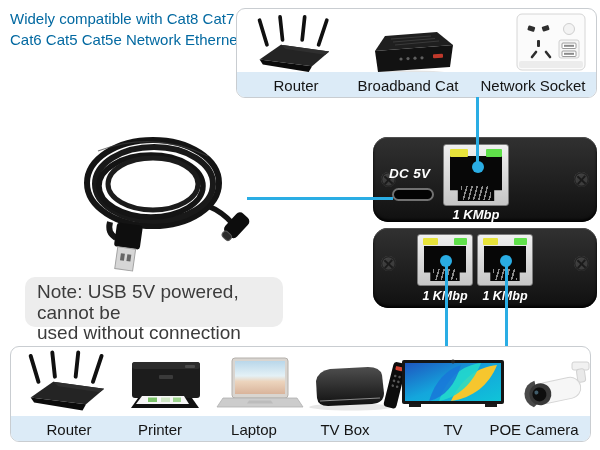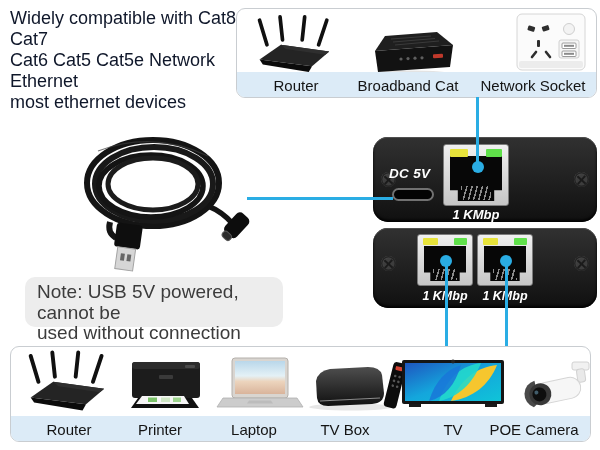--- a/index.html
+++ b/index.html
@@ -2,21 +2,21 @@
 <html style="--accent: #2aade4; --strip: #dcebf7; --led-y: #e7e33b; --led-g: #5fe04a;"><head>
 <meta charset="utf-8">
 <style>
   html,body{margin:0;padding:0;background:#fff;}
   .stage{
     position:relative;width:600px;height:450px;background:#fff;overflow:hidden;
     font-family:"Liberation Sans",sans-serif;
   }
   
   .intro{position:absolute;left:10px;top:8px;width:240px;
-    font-size:18px;line-height:21px;color:#0f172a;}
+    font-size:15px;line-height:21px;color:#0369a1;}
   
   .panel{position:absolute;background:#fff;border:1px solid #c9cdd1;border-radius:9px;box-sizing:border-box;}
   .panel-top{left:236px;top:8px;width:361px;height:90px;}
   .panel-bottom{left:10px;top:346px;width:581px;height:96px;}
   .strip{position:absolute;left:0;right:0;bottom:0;height:25px;
     background:var(--strip,#dcebf7);border-radius:0 0 8px 8px;}
   .strip-label{position:absolute;top:50%;transform:translate(-50%,-50%);
     font-size:15px;color:#141414;white-space:nowrap;}
   .p-icon{position:absolute;}
   
@@ -65,21 +65,20 @@
   .cable{position:absolute;left:58px;top:126px;z-index:1;}
 </style>
 </head>
 <body>
 
 <div class="stage">
 
   <div class="intro">
     <div>Widely compatible with Cat8 Cat7</div>
     <div>Cat6 Cat5 Cat5e Network Ethernet</div>
-    <div>most ethernet devices</div>
   </div>
 
   <div class="panel panel-top">
 
     <svg class="p-icon" style="left:16px;top:4px" width="82" height="62" viewBox="0 0 100 74">
       <g stroke="#101010" stroke-width="4.5" stroke-linecap="round" fill="none">
         <path d="M17,38 L8,8"></path>
           <path d="M36,32 L33,4"></path>
           <path d="M60,32 L63,4"></path>
           <path d="M80,38 L90,8"></path>

